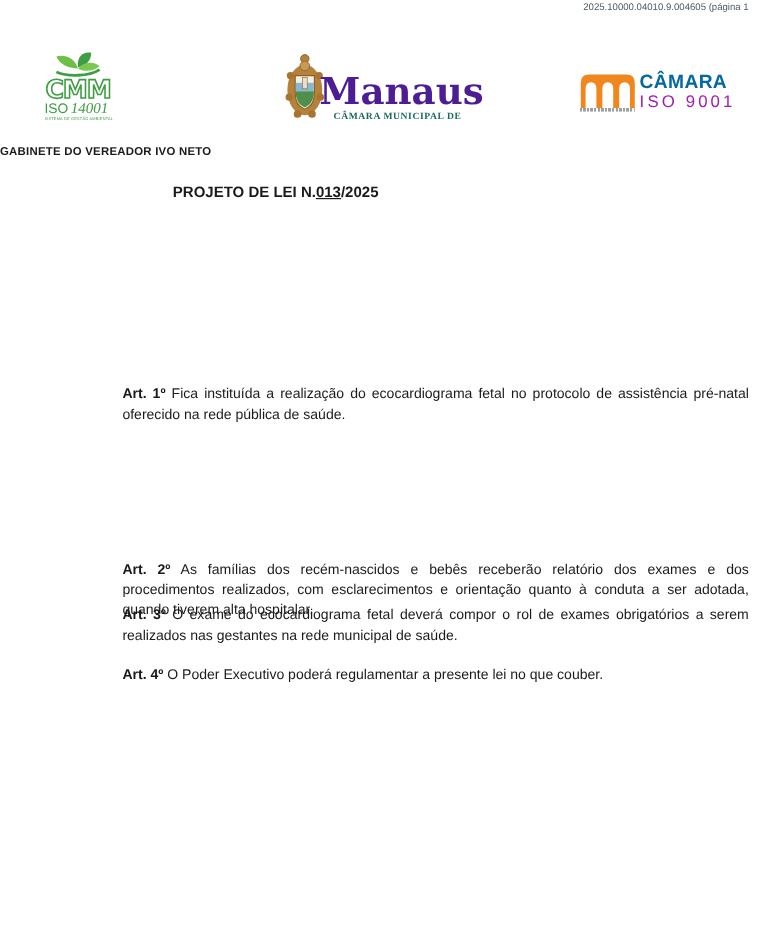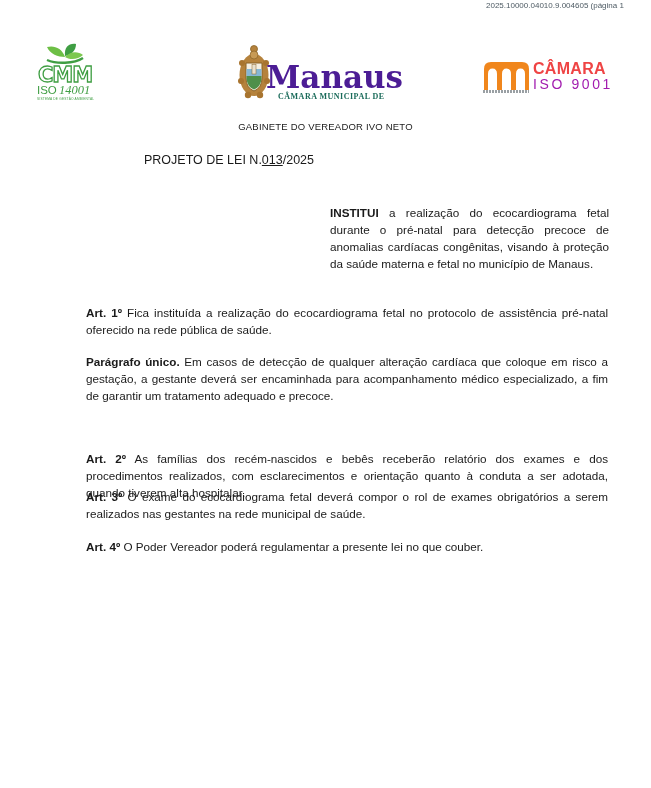--- a/index.html
+++ b/index.html
@@ -36,44 +36,44 @@
     color: #4c1d95; white-space: nowrap;
   }
   .arches { position: absolute; left: 483px; top: 60px; width: 47px; height: 32px; }
   .micro-strip {
     position: absolute; left: 483px; top: 90px; width: 46px; height: 2.5px;
     background: repeating-linear-gradient(90deg, #9aa0a4 0 2px, #ffffff 2px 3px);
   }
   .camara-orange {
     position: absolute; left: 533px; top: 60px;
     font-size: 16px; font-weight: bold; letter-spacing: 0.3px;
-    color: #ef4444; white-space: nowrap;
+    color: #0369a1; white-space: nowrap;
   }
   .iso9001 {
     position: absolute; left: 533px; top: 76px;
     font-size: 14px; letter-spacing: 2.6px;
     color: #a21caf; white-space: nowrap;
   }
   
   .gabinete {
     position: absolute; top: 121px; left: 0; width: 100%;
-    text-align: center; font-size: 9.5px; font-weight: normal; letter-spacing: 0.2px;
+    font-size: 9.5px; font-weight: bold; letter-spacing: 0.2px;
   }
   .title {
     position: absolute; top: 153px; left: 96px;
-    font-size: 12.5px; font-weight: normal; white-space: nowrap; padding-left: 48px;
+    font-size: 12.5px; font-weight: bold; white-space: nowrap; padding-left: 48px;
   }
   .title .num { text-decoration: underline; }
   
   .ementa {
     position: absolute; top: 204px; left: 330px; width: 279px;
     font-size: 11.7px; line-height: 17px; text-align: justify;
   }
   .para {
-    position: absolute; left: 86px; width: 522px; margin: 0;
+    position: absolute; left: 86px; width: 522px; margin: 16px;
     font-size: 11.7px; line-height: 17px; text-align: justify;
   }
   .dateline {
     position: absolute; top: 609px; left: 338px;
     font-size: 11.7px; white-space: nowrap;
   }
   .signature {
     position: absolute; top: 729px; left: 0; width: 100%;
     text-align: center; font-size: 12px; font-weight: bold;
   }
@@ -128,30 +128,28 @@
          M33 30 V14 Q33 8.5 37.5 8.5 Q42 8.5 42 14 V30 Z"></path>
   </svg>
   <div class="micro-strip"></div>
   <div class="camara-orange">CÂMARA</div>
   <div class="iso9001">ISO 9001</div>
 
   <div class="gabinete">GABINETE DO VEREADOR IVO NETO</div>
 
   <div class="title"><span>PROJETO DE LEI N.</span><span class="num">013</span><span>/2025</span></div>
 
-  <div class="ementa"><b>INSTITUI</b><span> a realização do ecocardiograma fetal durante o pré-natal para detecção precoce de anomalias cardíacas congênitas, visando à proteção da saúde materna e fetal no município de Manaus.</span></div>
 
   <p class="para" style="top:304px"><b>Art. 1º</b><span> Fica instituída a realização do ecocardiograma fetal no protocolo de assistência pré-natal oferecido na rede pública de saúde.</span></p>
 
-  <p class="para" style="top:353px"><b>Parágrafo único.</b><span> Em casos de detecção de qualquer alteração cardíaca que coloque em risco a gestação, a gestante deverá ser encaminhada para acompanhamento médico especializado, a fim de garantir um tratamento adequado e precoce.</span></p>
 
   <p class="para" style="top:450px"><b>Art. 2º</b><span> As famílias dos recém-nascidos e bebês receberão relatório dos exames e dos procedimentos realizados, com esclarecimentos e orientação quanto à conduta a ser adotada, quando tiverem alta hospitalar.</span></p>
 
   <p class="para" style="top:488px"><b>Art. 3º</b><span> O exame do ecocardiograma fetal deverá compor o rol de exames obrigatórios a serem realizados nas gestantes na rede municipal de saúde.</span></p>
 
-  <p class="para" style="top:538px"><b>Art. 4º</b><span> O Poder Vereador poderá regulamentar a presente lei no que couber.</span></p>
+  <p class="para" style="top:538px"><b>Art. 4º</b><span> O Poder Executivo poderá regulamentar a presente lei no que couber.</span></p>
 
 
   <div class="dateline">Manaus, 11 de fevereiro de 2025.</div>
 
   <div class="bottom-bar"></div>
 
 </div>
 
 </body></html>

